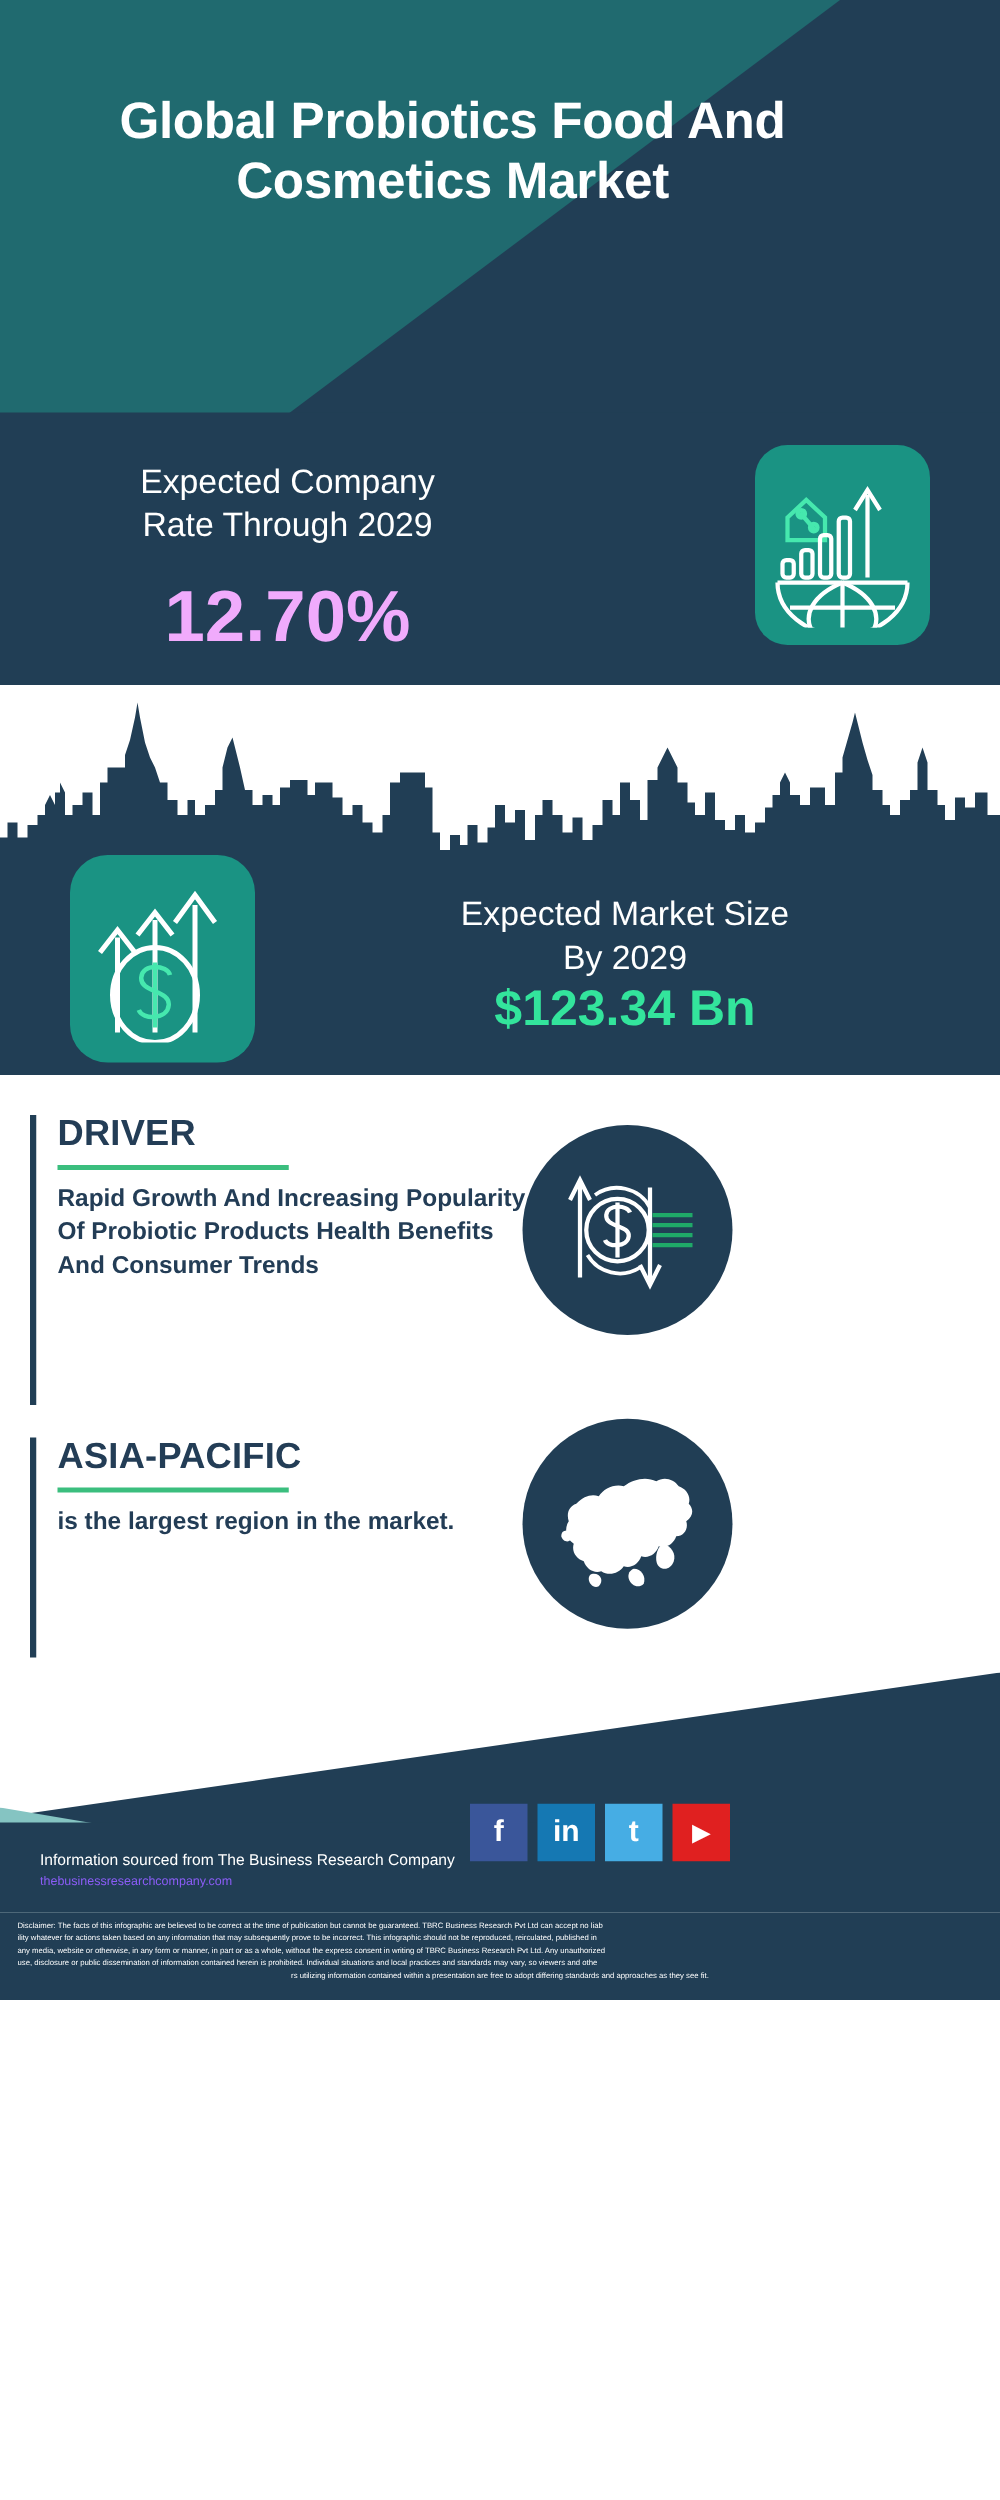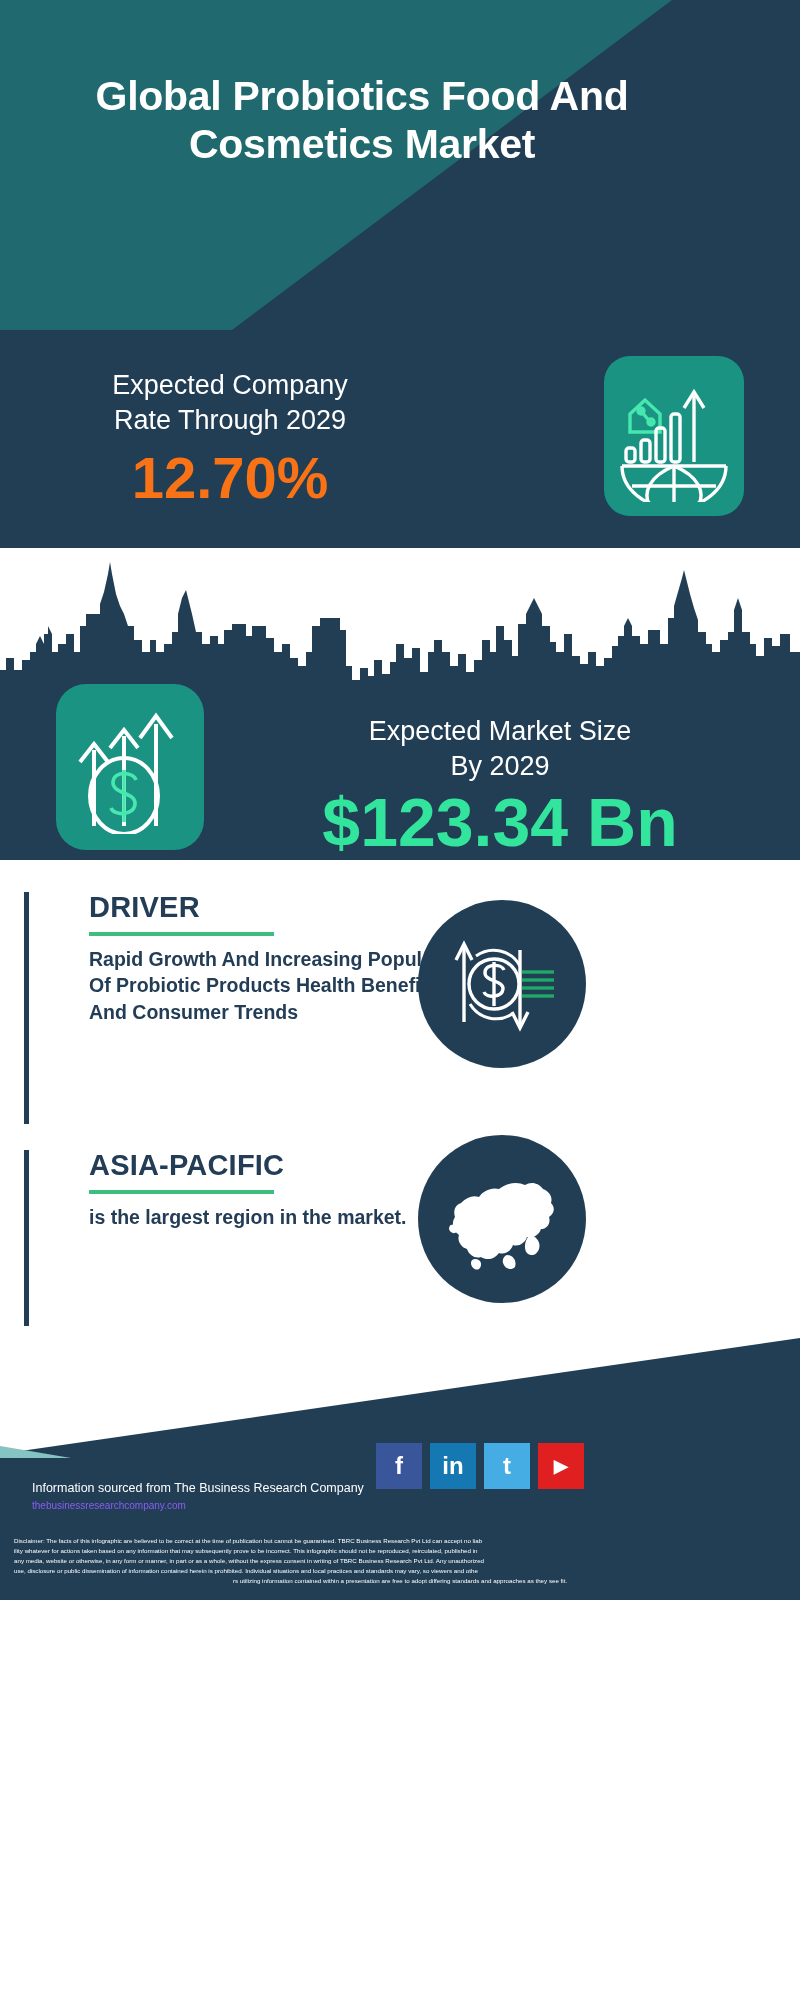--- a/index.html
+++ b/index.html
@@ -40,21 +40,21 @@
     position:absolute; left:0; top:330px; width:800px; height:218px;
     background:#213E55;
   }
   .growth-text {
     position:absolute; left:28px; top:38px; width:404px; text-align:center;
   }
   .growth-label {
     color:#ffffff; font-size:27px; line-height:1.3; font-weight:400;
   }
   .growth-value {
-    color:#f97316; font-size:58px; font-weight:bold; line-height:1.1; margin-top:8px;
+    color:#f0abfc; font-size:58px; font-weight:bold; line-height:1.1; margin-top:24px;
   }
   .icon-tile-green {
     position:absolute; right:56px; top:26px;
     width:140px; height:160px; border-radius:26px; background:#1A9383;
     display:flex; align-items:center; justify-content:center;
   }
 
   
   .skyline-wrap {
     position:absolute; left:0; top:548px; width:800px; height:312px;
@@ -70,30 +70,30 @@
     position:absolute; left:0; top:684px; width:800px; height:176px;
     background:transparent;
   }
   .market-tile {
     position:absolute; left:56px; top:0px;
     width:148px; height:166px; border-radius:30px; background:#1A9383;
     display:flex; align-items:center; justify-content:center;
   }
   .market-text { position:absolute; left:226px; top:6px; width:548px; text-align:center;margin-top:24px; }
   .market-label { color:#ffffff; font-size:27px; line-height:1.3; }
-  .market-value { color:#33E49C; font-size:68px; font-weight:bold; line-height:1.08; margin-top:2px; }
+  .market-value { color:#33E49C; font-size:40px; font-weight:bold; line-height:1.08; margin-top:2px; }
 
   
   .content { position:absolute; left:0; top:860px; width:800px; height:470px; background:#ffffff; }
 
   .block { position:absolute; left:24px; }
   .block .bar {
     position:absolute; left:0; top:0; width:5px; background:#213E55;
   }
-  .block .body { position:absolute; left:22px; top:0; width:390px;margin-left:43px; }
+  .block .body { position:absolute; left:22px; top:0; width:390px; }
   .block h2 {
     color:#233D56; font-size:29px; font-weight:bold; letter-spacing:0.2px;
     line-height:1.1;
   }
   .block .rule { width:185px; height:4px; background:#3BBE7E; margin:8px 0 10px 0; }
   .block p { color:#233D56; font-size:19.5px; font-weight:bold; line-height:1.35; }
 
   .circle-icon {
     position:absolute; width:168px; height:168px; border-radius:50%;
     background:#213E55; display:flex; align-items:center; justify-content:center;

